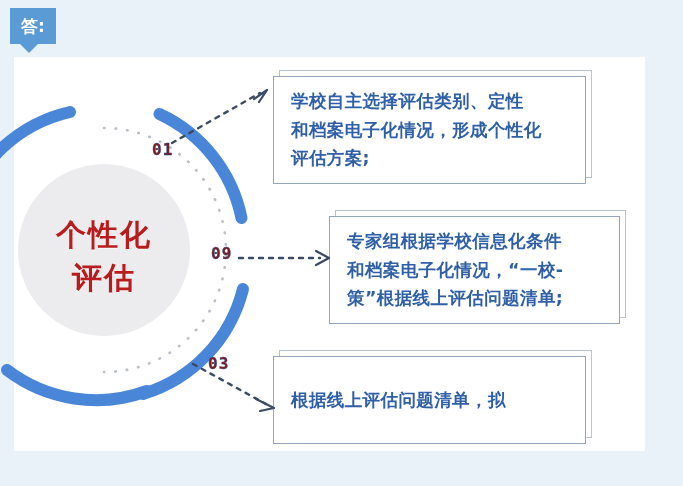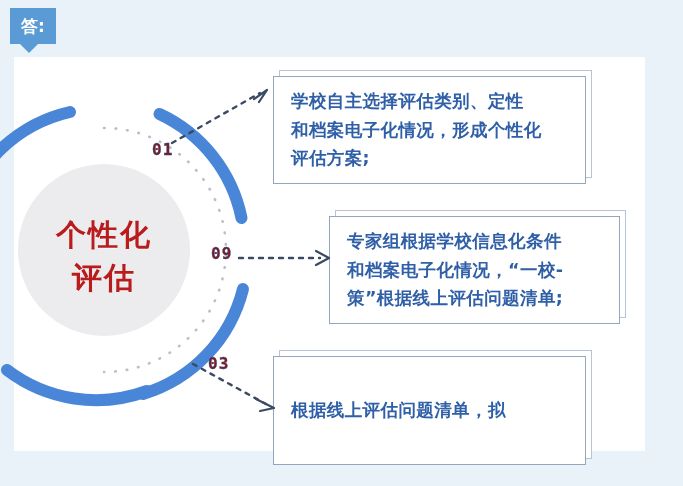--- a/index.html
+++ b/index.html
@@ -160,21 +160,21 @@
     font-size: 17.5px;
     font-weight: bold;
     line-height: 1.62;
     letter-spacing: 0.4px;
     white-space: nowrap;
     font-family: "DejaVu Sans", "Liberation Sans", sans-serif;
   }
 
   #text-box-1 { left: 273px; top: 76px;  width: 313px; height: 108px; }
   #text-box-2 { left: 329px; top: 216px; width: 291px; height: 108px; }
-  #text-box-3 { left: 273px; top: 356px; width: 313px; height: 109px; }
+  #text-box-3 { left: 273px; top: 356px; width: 313px; height: 88px; }
 </style>
 </head>
 <body>
 
 <div id="stage">
 
   <div id="panel"></div>
 
   <div id="answer-badge">
     <div class="badge-text">答:</div>

